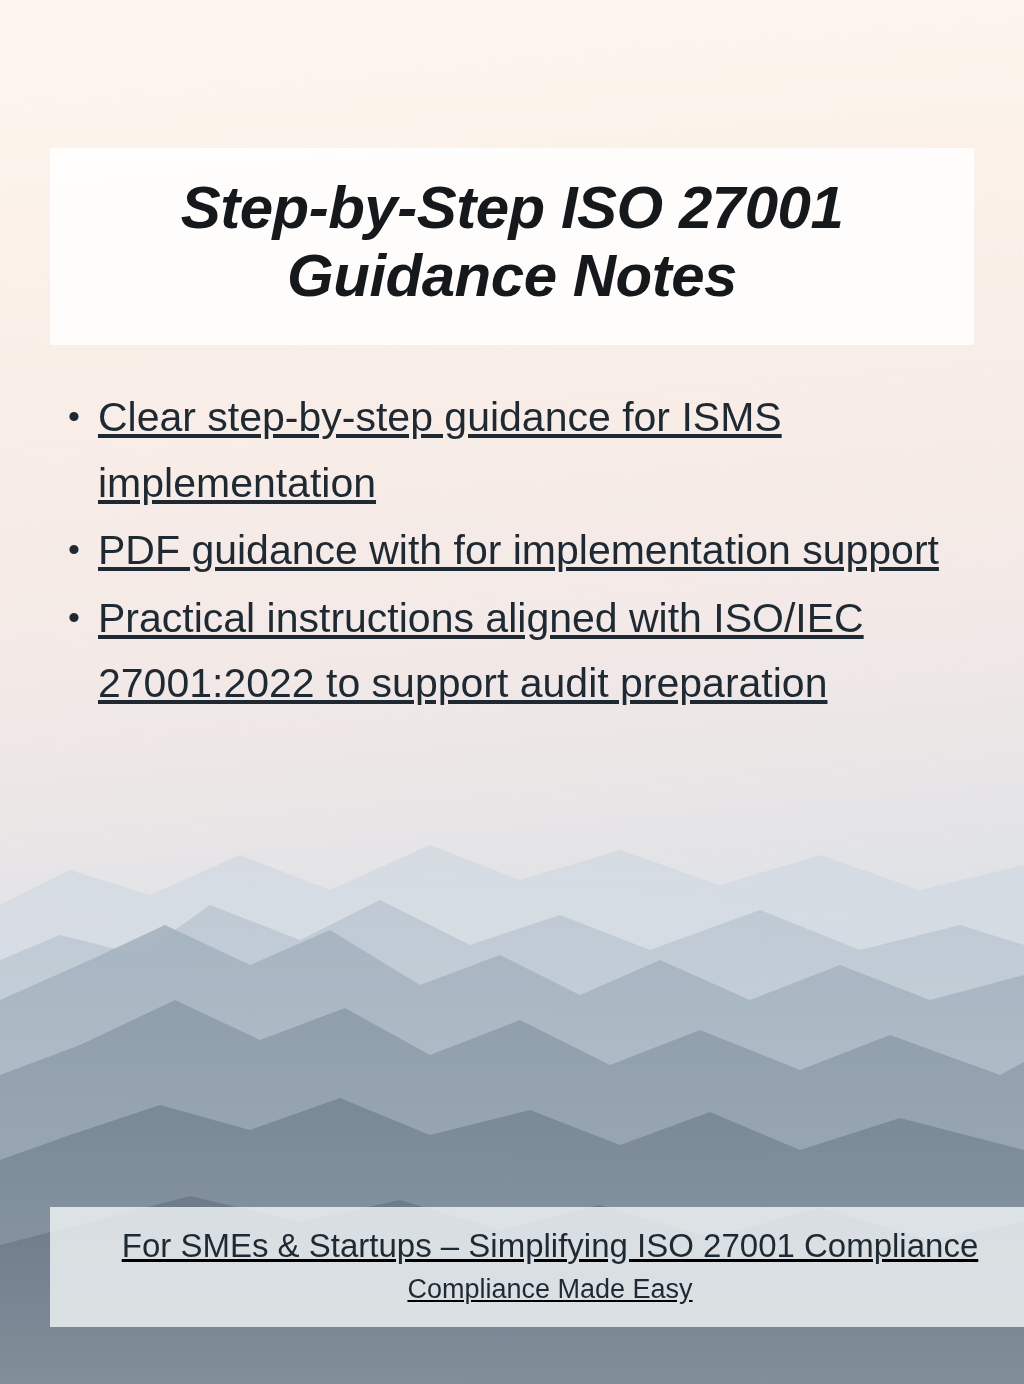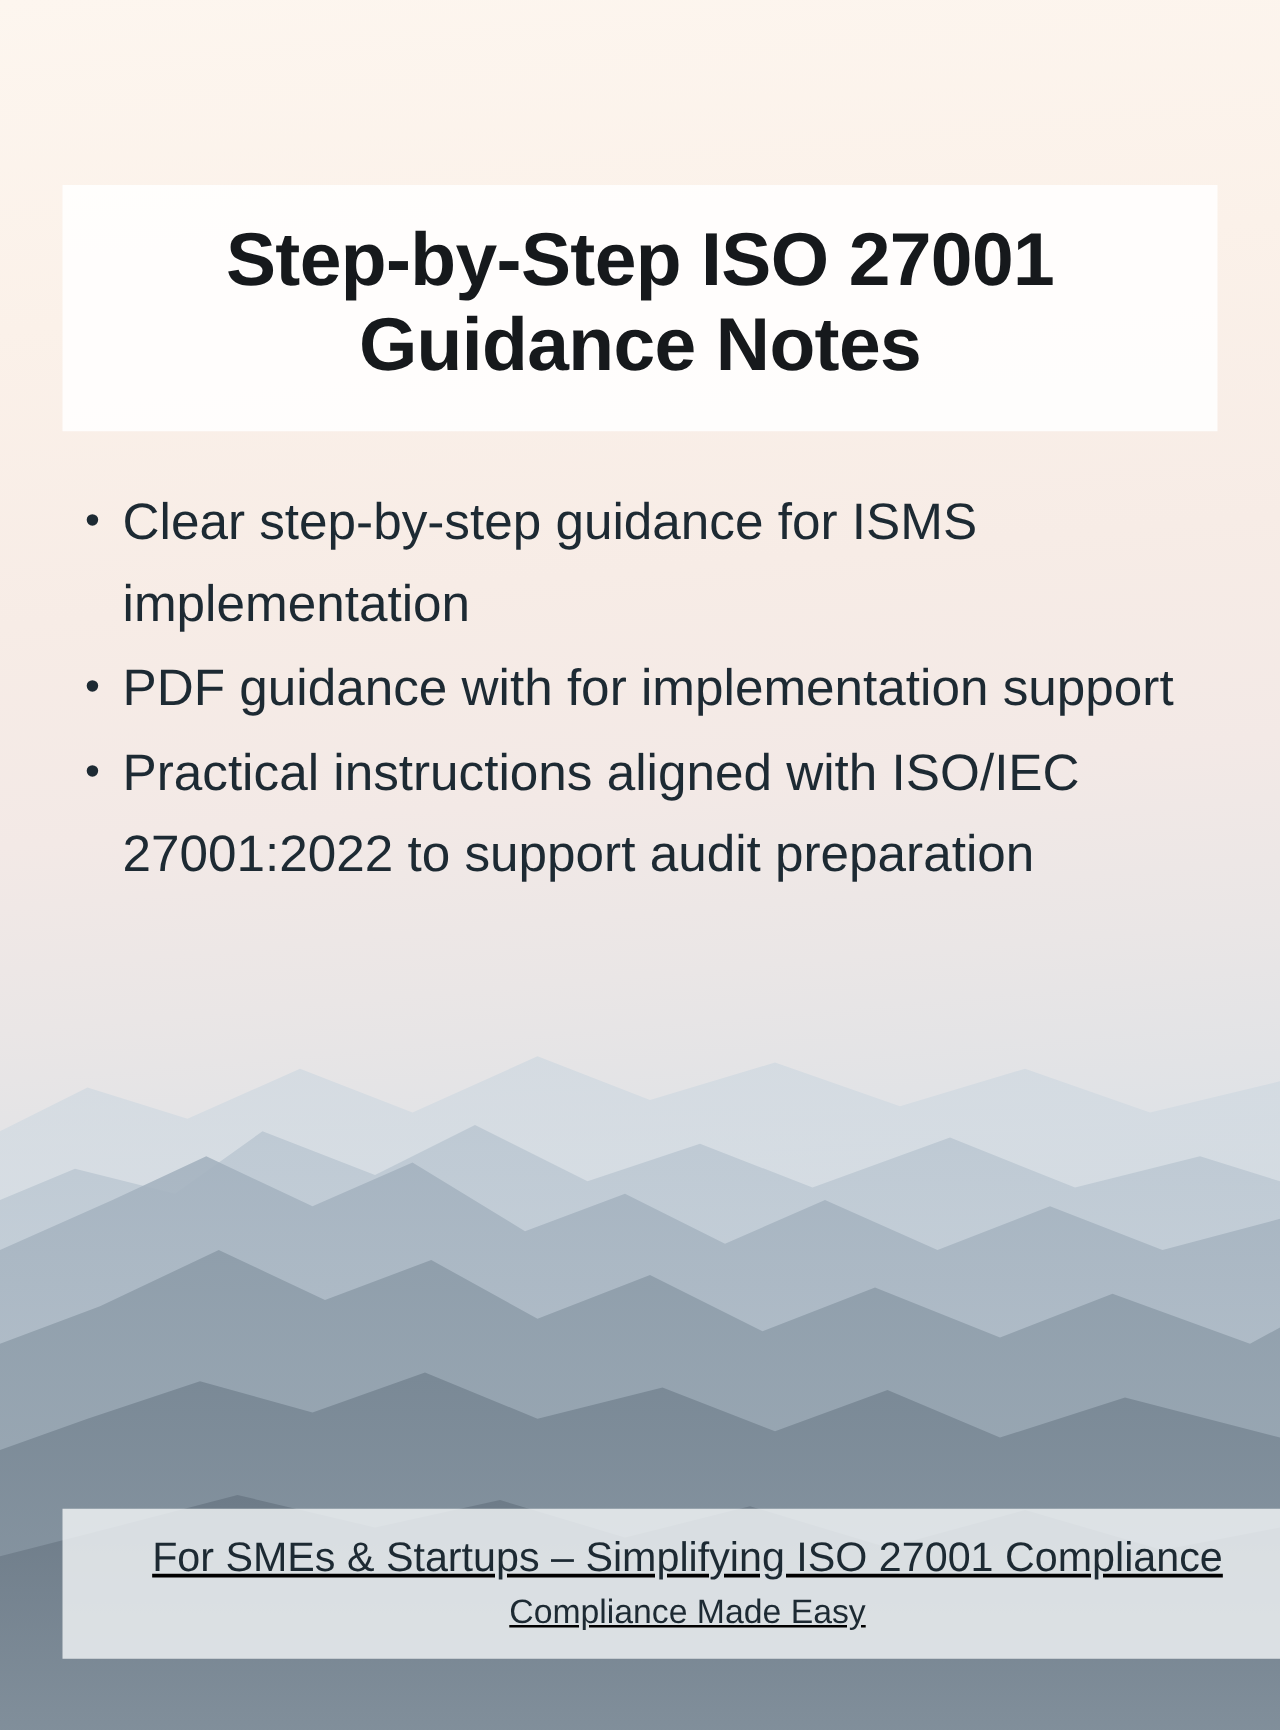--- a/index.html
+++ b/index.html
@@ -51,20 +51,21 @@
   }
   .title-band h1 {
     margin: 0;
     font-family: "Liberation Sans", sans-serif;
     font-weight: bold;
     font-size: 60px;
     line-height: 1.14;
     letter-spacing: -0.5px;
     color: #16191c;
     text-align: center;
+    font-style: italic;
   }
 
   
   .bullets {
     position: absolute;
     left: 50px;
     top: 385px;
     width: 930px;
     box-sizing: border-box;
   }
@@ -80,20 +81,21 @@
     width: 48px;
     flex: 0 0 48px;
     text-align: center;
     font-size: 34px;
     line-height: 1.85;
     color: #1d2a33;
   }
   .bullet-text {
     flex: 1 1 auto;
     padding-right: 10px;
+    text-decoration: underline;
   }
 
   
   .footer-band {
     position: absolute;
     left: 50px;
     bottom: 57px;
     width: 1000px;
     background: rgba(244,246,248,0.80);
     padding: 18px 24px 20px 24px;

